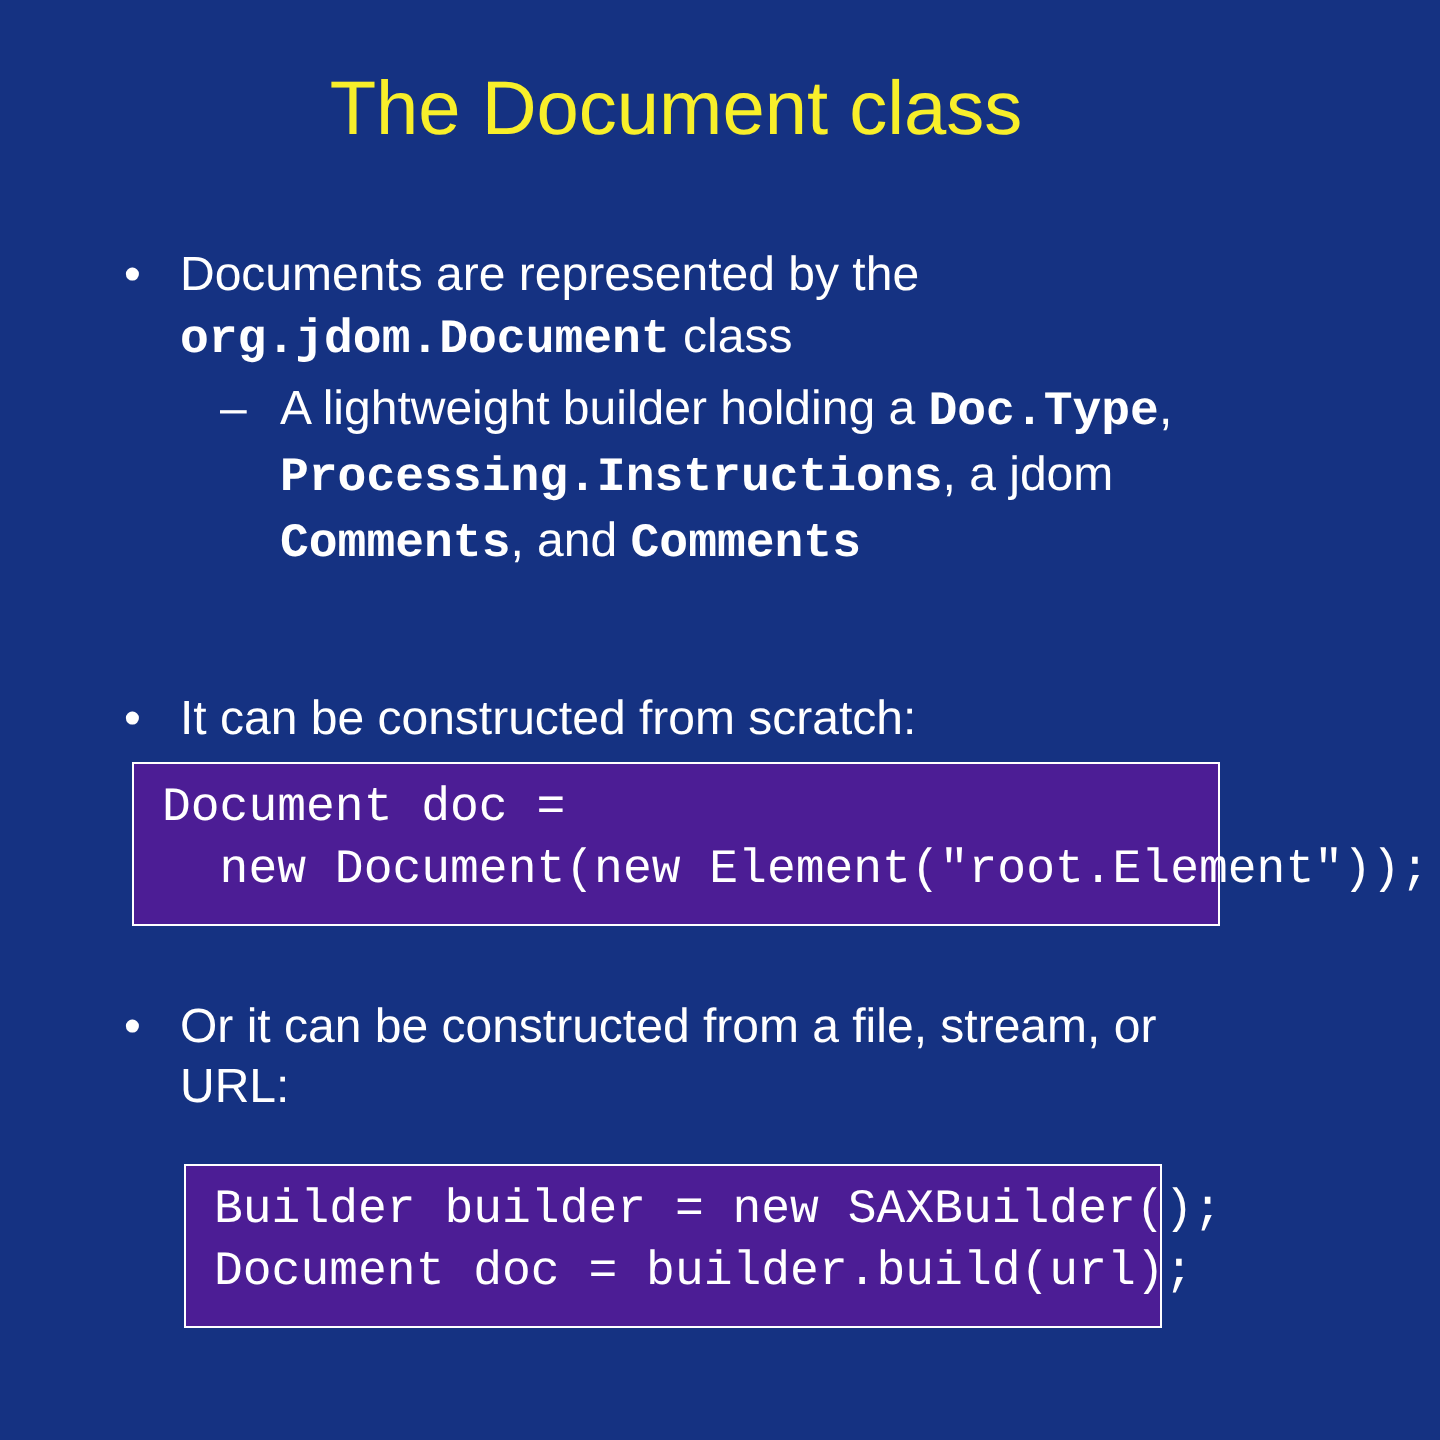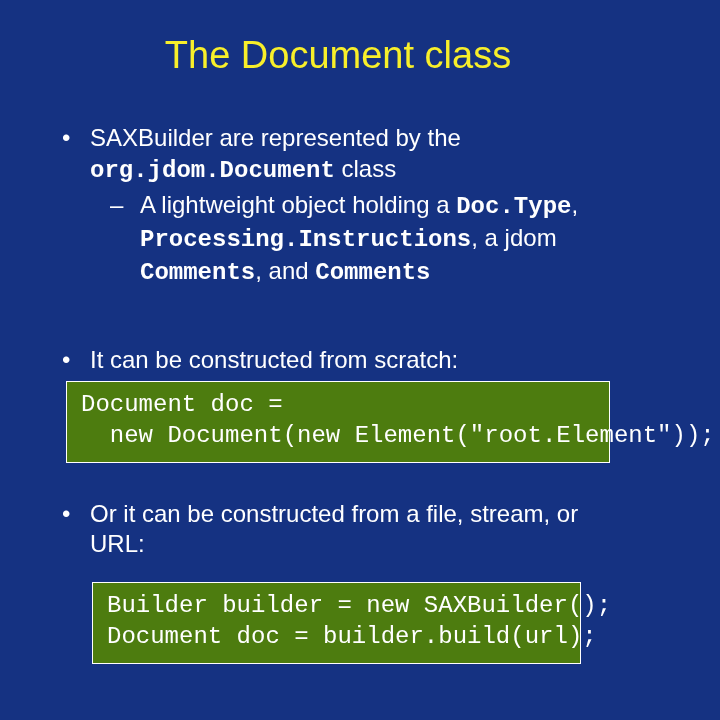--- a/index.html
+++ b/index.html
@@ -48,21 +48,21 @@
   }
   .bullet2 .txt { flex: 1; }
   .mono {
     font-family: "Courier New", Courier, monospace;
     font-weight: bold;
   }
   .gap-lg { height: 52px; }
   .gap-md { height: 36px; }
   .codebox {
     border: 1px solid #ffffff;
-    background: #4d7c0f;
+    background: #4c1d95;
     padding: 8px 14px 10px 14px;
     margin: 6px 24px 0 24px;
     font-family: "Courier New", Courier, monospace;
     font-size: 24px;
     line-height: 1.28;
     color: #ffffff;
     white-space: pre;
   }
 </style>
 </head>
@@ -70,28 +70,28 @@
 
 <div class="slide">
 
   <div class="title">The Document class</div>
 
   <div class="body">
 
     <div class="bullet1">
       <div class="dot">•</div>
       <div class="txt">
-        <span>SAXBuilder are represented by the </span><span class="mono">org.jdom.Document</span><span> class</span>
+        <span>Documents are represented by the </span><span class="mono">org.jdom.Document</span><span> class</span>
       </div>
     </div>
 
     <div class="bullet2">
       <div class="dash">–</div>
       <div class="txt">
-        <span>A lightweight object holding a </span><span class="mono">Doc.Type</span><span>, </span><span class="mono">Processing.Instructions</span><span>, a jdom </span><span class="mono">Comments</span><span>, and </span><span class="mono">Comments</span>
+        <span>A lightweight builder holding a </span><span class="mono">Doc.Type</span><span>, </span><span class="mono">Processing.Instructions</span><span>, a jdom </span><span class="mono">Comments</span><span>, and </span><span class="mono">Comments</span>
       </div>
     </div>
 
     <div class="gap-lg"></div>
 
     <div class="bullet1">
       <div class="dot">•</div>
       <div class="txt">It can be constructed from scratch:</div>
     </div>
 

